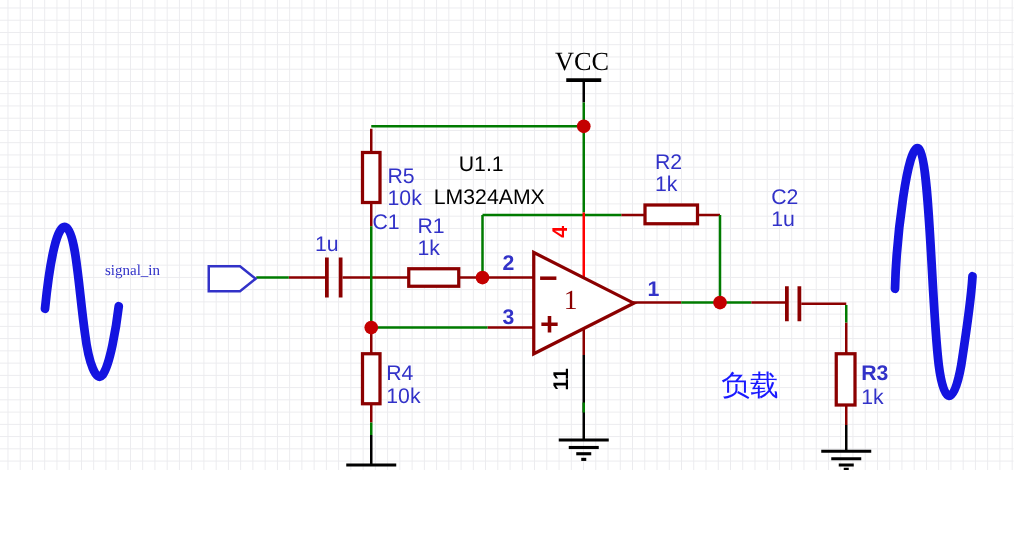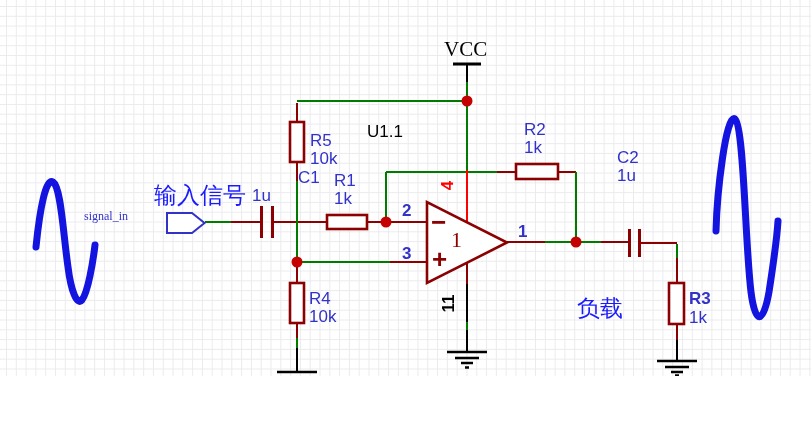--- a/index.html
+++ b/index.html
@@ -129,20 +129,21 @@
       <circle cx="576" cy="242" r="5.5"></circle>
     </g>
 
     <path d="M36,247 C40,207 46,178 53,182 C61,187 63,232 68,267 C71,291 77,306 82,300 C88,292 93,262 95,245" style="fill:none;stroke:var(--sine-blue);stroke-width:7;stroke-linecap:round;"></path>
     <path d="M716,231 C717,192 726,113 735,119 C744,126 745,243 751,292 C755,324 763,326 769,292 C773,266 777,238 778,221" style="fill:none;stroke:var(--sine-blue);stroke-width:7;stroke-linecap:round;"></path>
   </svg>
 
   <div class="lbl t-vcc" style="left:444px;top:39px;">VCC</div>
 
   <div class="lbl t-blk" style="left:367px;top:123px;">U1.1</div>
+  <div class="lbl t-blk" style="left:347px;top:149px;">LM324AMX</div>
 
   <div class="lbl t-des" style="left:310px;top:132px;">R5</div>
   <div class="lbl t-des" style="left:310px;top:150px;">10k</div>
 
   <div class="lbl t-des" style="left:334px;top:172px;">R1</div>
   <div class="lbl t-des" style="left:334px;top:190px;">1k</div>
 
   <div class="lbl t-des" style="left:524px;top:121px;">R2</div>
   <div class="lbl t-des" style="left:524px;top:139px;">1k</div>
 
@@ -162,18 +163,17 @@
   <div class="lbl t-pin" style="left:402px;top:245px;">3</div>
   <div class="lbl t-pin" style="left:518px;top:223px;">1</div>
   <div class="lbl pin4 rot" style="left:443px;top:177px;">4</div>
   <div class="lbl pin11 rot" style="left:440px;top:295px;">11</div>
 
   <div class="lbl t-gate" style="left:451px;top:229px;">1</div>
   <div class="lbl t-sign" style="left:431px;top:209px;">−</div>
   <div class="lbl t-sign" style="left:432px;top:246px;">+</div>
 
   <div class="lbl t-port" style="left:84px;top:210px;">signal_in</div>
-  <div class="lbl t-cn" style="left:154px;top:184px;">输入信号</div>
   <div class="lbl t-cn" style="left:577px;top:297px;text-align:center;">负载</div>
 
   <div class="tab" style="left:7px;top:429px;width:113px;height:8px;"></div>
   <div class="tab active" style="left:124px;top:429px;width:24px;height:8px;"></div>
 </div>
 
 </body></html>

